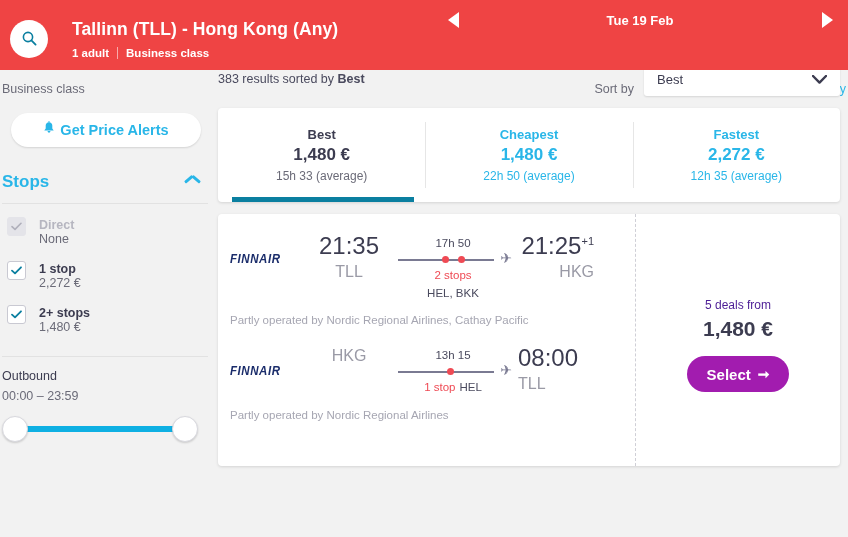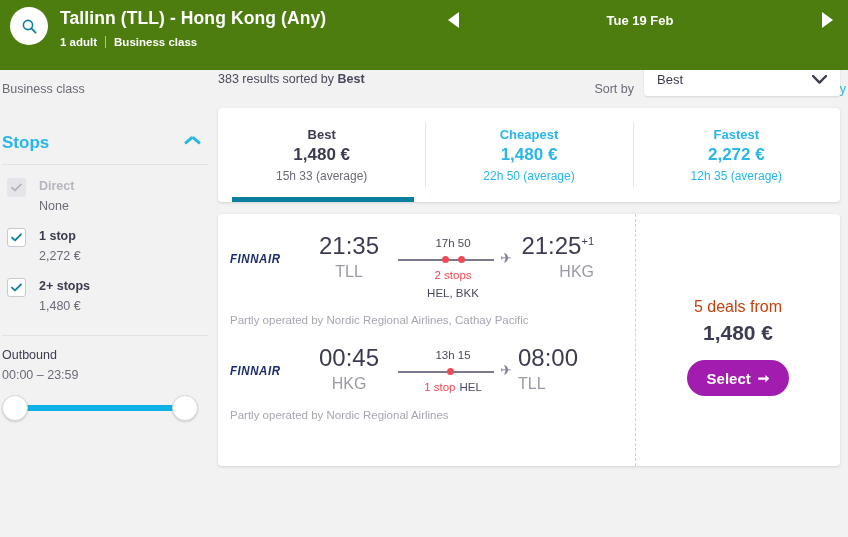--- a/index.html
+++ b/index.html
@@ -8,23 +8,24 @@
     overflow: hidden;
     background: #f2f2f2;
     font-family: "Liberation Sans", sans-serif;
     -webkit-font-smoothing: antialiased;
   }
 
   
   .header {
     position: relative;
     height: 70px;
-    background: #4d7c0f;
-    display: flex;
-    align-items: flex-start;
+    background: #ef4444;
+    display: flex;
+    align-items: center;
+    gap: 12px;
   }
   .search-circle {
     width: 38px; height: 38px;
     border-radius: 50%;
     background: #ffffff;
     margin: 7px 0 0 10px;
     flex: 0 0 auto;
     display: flex; align-items: center; justify-content: center;
   }
   .search-circle svg { display: block; }
@@ -200,21 +201,20 @@
   }
   .cbox svg { display: block; }
   .opt-text { line-height: 1.05; }
   .opt-name {
     font-size: 12.5px;
     font-weight: bold;
     color: #3c3c50;
   }
   .opt-name.dim { color: #b6b6c0; }
   .opt-price {
-    margin-top: 6px;
     font-size: 12.5px;
     color: #6b6b78;
   }
 
   
   .slider-block { padding: 12px 0 0 2px; }
   .slider-label {
     font-size: 12.5px;
     color: #3c3c50;
     font-weight: normal;
@@ -424,22 +424,22 @@
     width: 205px;
     flex: 0 0 205px;
     border-left: 1px dashed #cfcfd6;
     display: flex;
     flex-direction: column;
     align-items: center;
     justify-content: flex-start;
     padding-top: 84px;
   }
   .deals-from {
-    font-size: 16px;
-    color: #c2410c;
+    font-size: 12px;
+    color: #4c1d95;
   }
   .deals-price {
     margin-top: 5px;
     font-size: 21px;
     font-weight: bold;
     color: #3c3c50;
   }
   .select-btn {
     margin-top: 15px;
     width: 102px; height: 36px;
@@ -493,20 +493,30 @@
 
 <div class="subbar">
   <div class="subbar-left">Business class</div>
   <div class="subbar-right">Additional bag fees may apply</div>
 </div>
 
 <div class="body-wrap">
 
   <div class="sidebar">
 
+    <div class="alerts-btn">
+      <span>
+        <svg width="12" height="14" viewBox="0 0 12 14">
+          <path d="M6 1.2 C7.9 1.2 9.3 2.7 9.3 4.6 L9.3 7.4 L10.7 9.4 L1.3 9.4 L2.7 7.4 L2.7 4.6 C2.7 2.7 4.1 1.2 6 1.2 Z" fill="#29b6e8"></path>
+          <rect x="5.4" y="0" width="1.2" height="1.6" rx="0.6" fill="#29b6e8"></rect>
+          <path d="M4.6 10.1 L7.4 10.1 C7.4 11.1 6.8 11.8 6 11.8 C5.2 11.8 4.6 11.1 4.6 10.1 Z" fill="#29b6e8"></path>
+        </svg>
+      </span>
+      <span class="label">Get Price Alerts</span>
+    </div>
 
     <div class="filter-sec">
       <div class="filter-head">
         <span class="filter-title">Stops</span>
         <span class="chev"></span>
       </div>
       <div class="filter-rule"></div>
       <div class="opt-list">
 
         <div class="opt-row">
@@ -630,21 +640,20 @@
             <div class="airport">HKG</div>
           </div>
         </div>
         <div class="operated">Partly operated by Nordic Regional Airlines, Cathay Pacific</div>
 
         <div class="leg leg-2">
           <div class="airline-logo">
             <span class="logo-text">FINNAIR</span>
           </div>
           <div class="time-col">
-            <div class="time-big"><span>00:45</span></div>
             <div class="airport">HKG</div>
           </div>
           <div class="mid-col">
             <div class="dur">13h 15</div>
             <div class="route-line">
               <div class="bar"></div>
               <div class="dot" style="left:53px;"></div>
               <div class="plane">✈</div>
             </div>
             <div class="stops-line">

